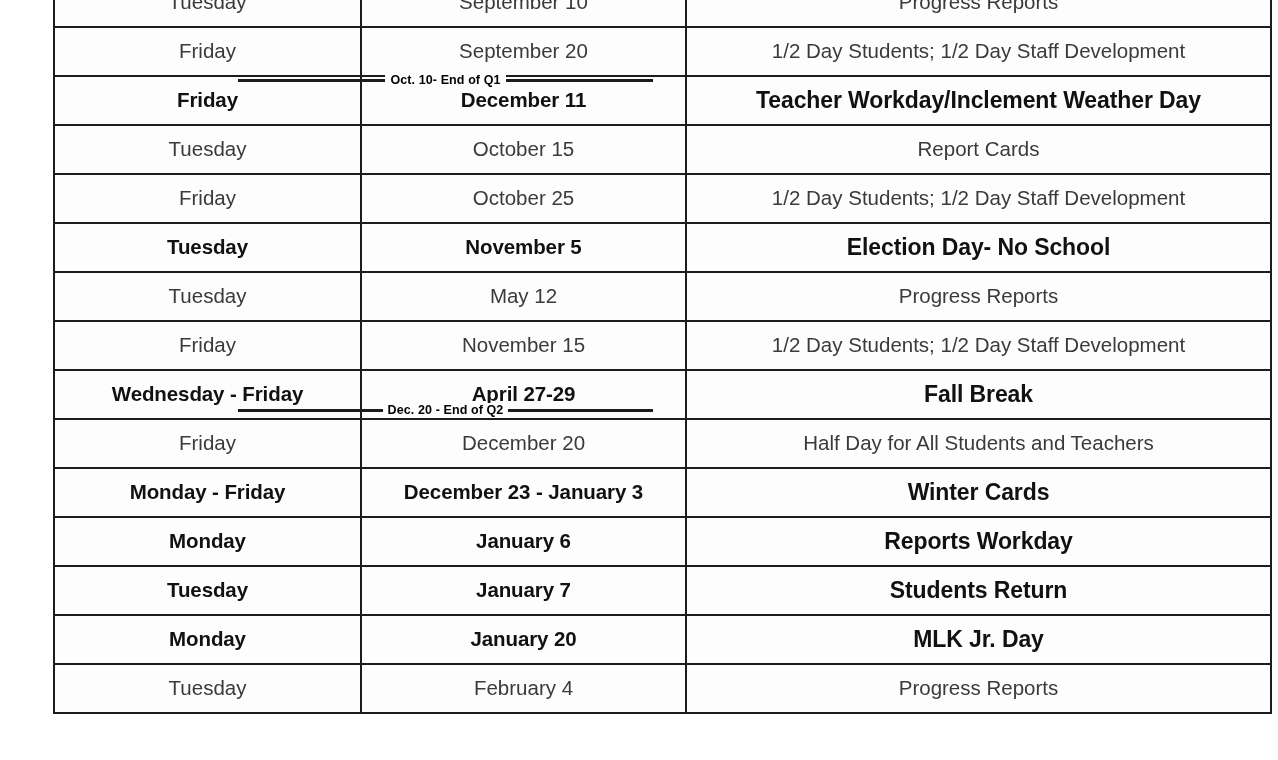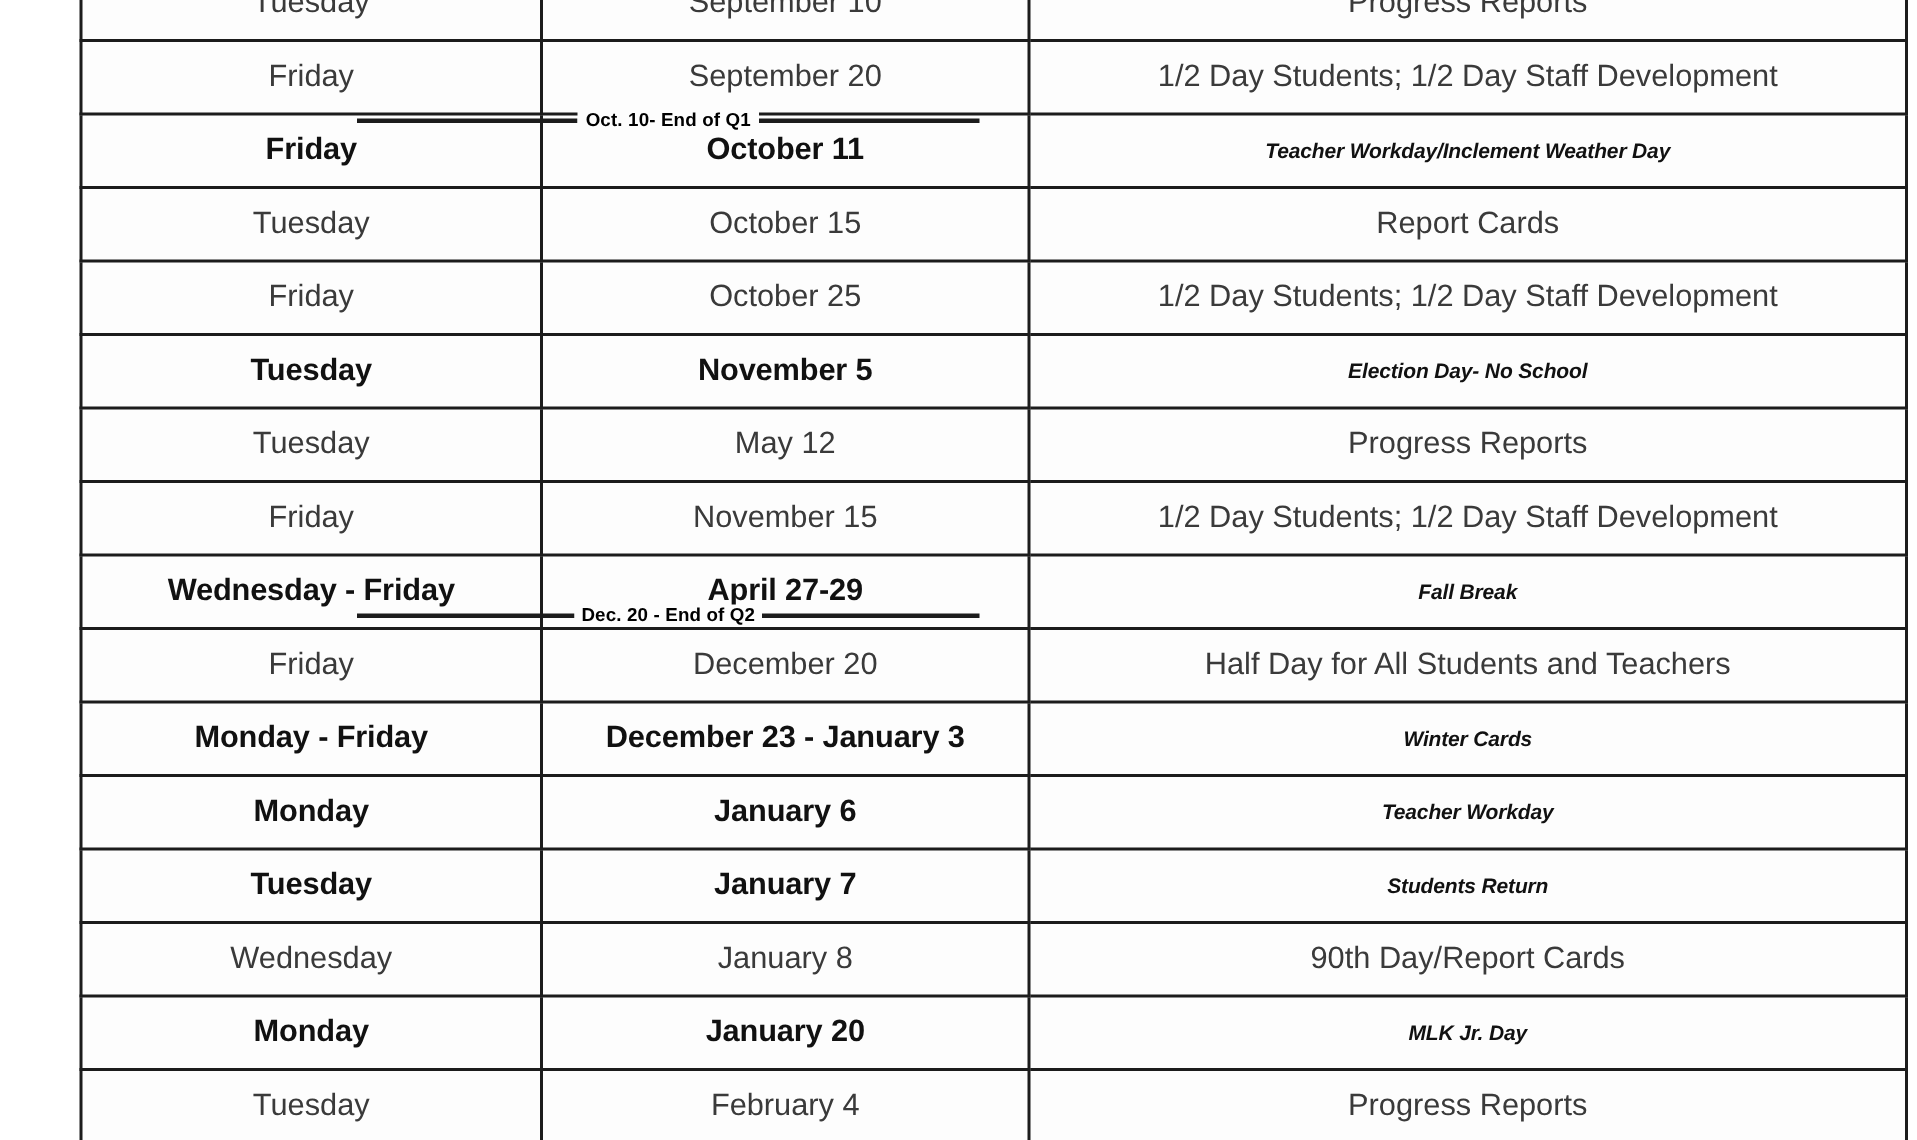--- a/index.html
+++ b/index.html
@@ -65,22 +65,21 @@
   #cal-table tr.bold td {
     font-weight: bold;
     color: #111111;
     letter-spacing: -0.1px;
   }
 
   #cal-table td.cell-desc {
     font-size: 20.5px;
   }
   #cal-table tr.bold td.cell-desc {
-    font-size: 14px;
-    font-style: italic;
+    font-size: 23px;
   }
 
   
   .q-note {
     position: absolute;
     left: 33px;
     width: 1217px;
     height: 0;
     pointer-events: none;
     z-index: 5;
@@ -130,21 +129,21 @@
             <td class="cell-date">September 10</td>
             <td class="cell-desc">Progress Reports</td>
           </tr>
           <tr>
             <td class="cell-day">Friday</td>
             <td class="cell-date">September 20</td>
             <td class="cell-desc">1/2 Day Students; 1/2 Day Staff Development</td>
           </tr>
           <tr class="bold">
             <td class="cell-day">Friday</td>
-            <td class="cell-date">October 11</td>
+            <td class="cell-date">December 11</td>
             <td class="cell-desc">Teacher Workday/Inclement Weather Day</td>
           </tr>
           <tr>
             <td class="cell-day">Tuesday</td>
             <td class="cell-date">October 15</td>
             <td class="cell-desc">Report Cards</td>
           </tr>
           <tr>
             <td class="cell-day">Friday</td>
             <td class="cell-date">October 25</td>
@@ -176,31 +175,26 @@
             <td class="cell-desc">Half Day for All Students and Teachers</td>
           </tr>
           <tr class="bold">
             <td class="cell-day">Monday - Friday</td>
             <td class="cell-date">December 23 - January 3</td>
             <td class="cell-desc">Winter Cards</td>
           </tr>
           <tr class="bold">
             <td class="cell-day">Monday</td>
             <td class="cell-date">January 6</td>
-            <td class="cell-desc">Teacher Workday</td>
+            <td class="cell-desc">Reports Workday</td>
           </tr>
           <tr class="bold">
             <td class="cell-day">Tuesday</td>
             <td class="cell-date">January 7</td>
             <td class="cell-desc">Students Return</td>
-          </tr>
-          <tr>
-            <td class="cell-day">Wednesday</td>
-            <td class="cell-date">January 8</td>
-            <td class="cell-desc">90th Day/Report Cards</td>
           </tr>
           <tr class="bold">
             <td class="cell-day">Monday</td>
             <td class="cell-date">January 20</td>
             <td class="cell-desc">MLK Jr. Day</td>
           </tr>
           <tr>
             <td class="cell-day">Tuesday</td>
             <td class="cell-date">February 4</td>
             <td class="cell-desc">Progress Reports</td>

